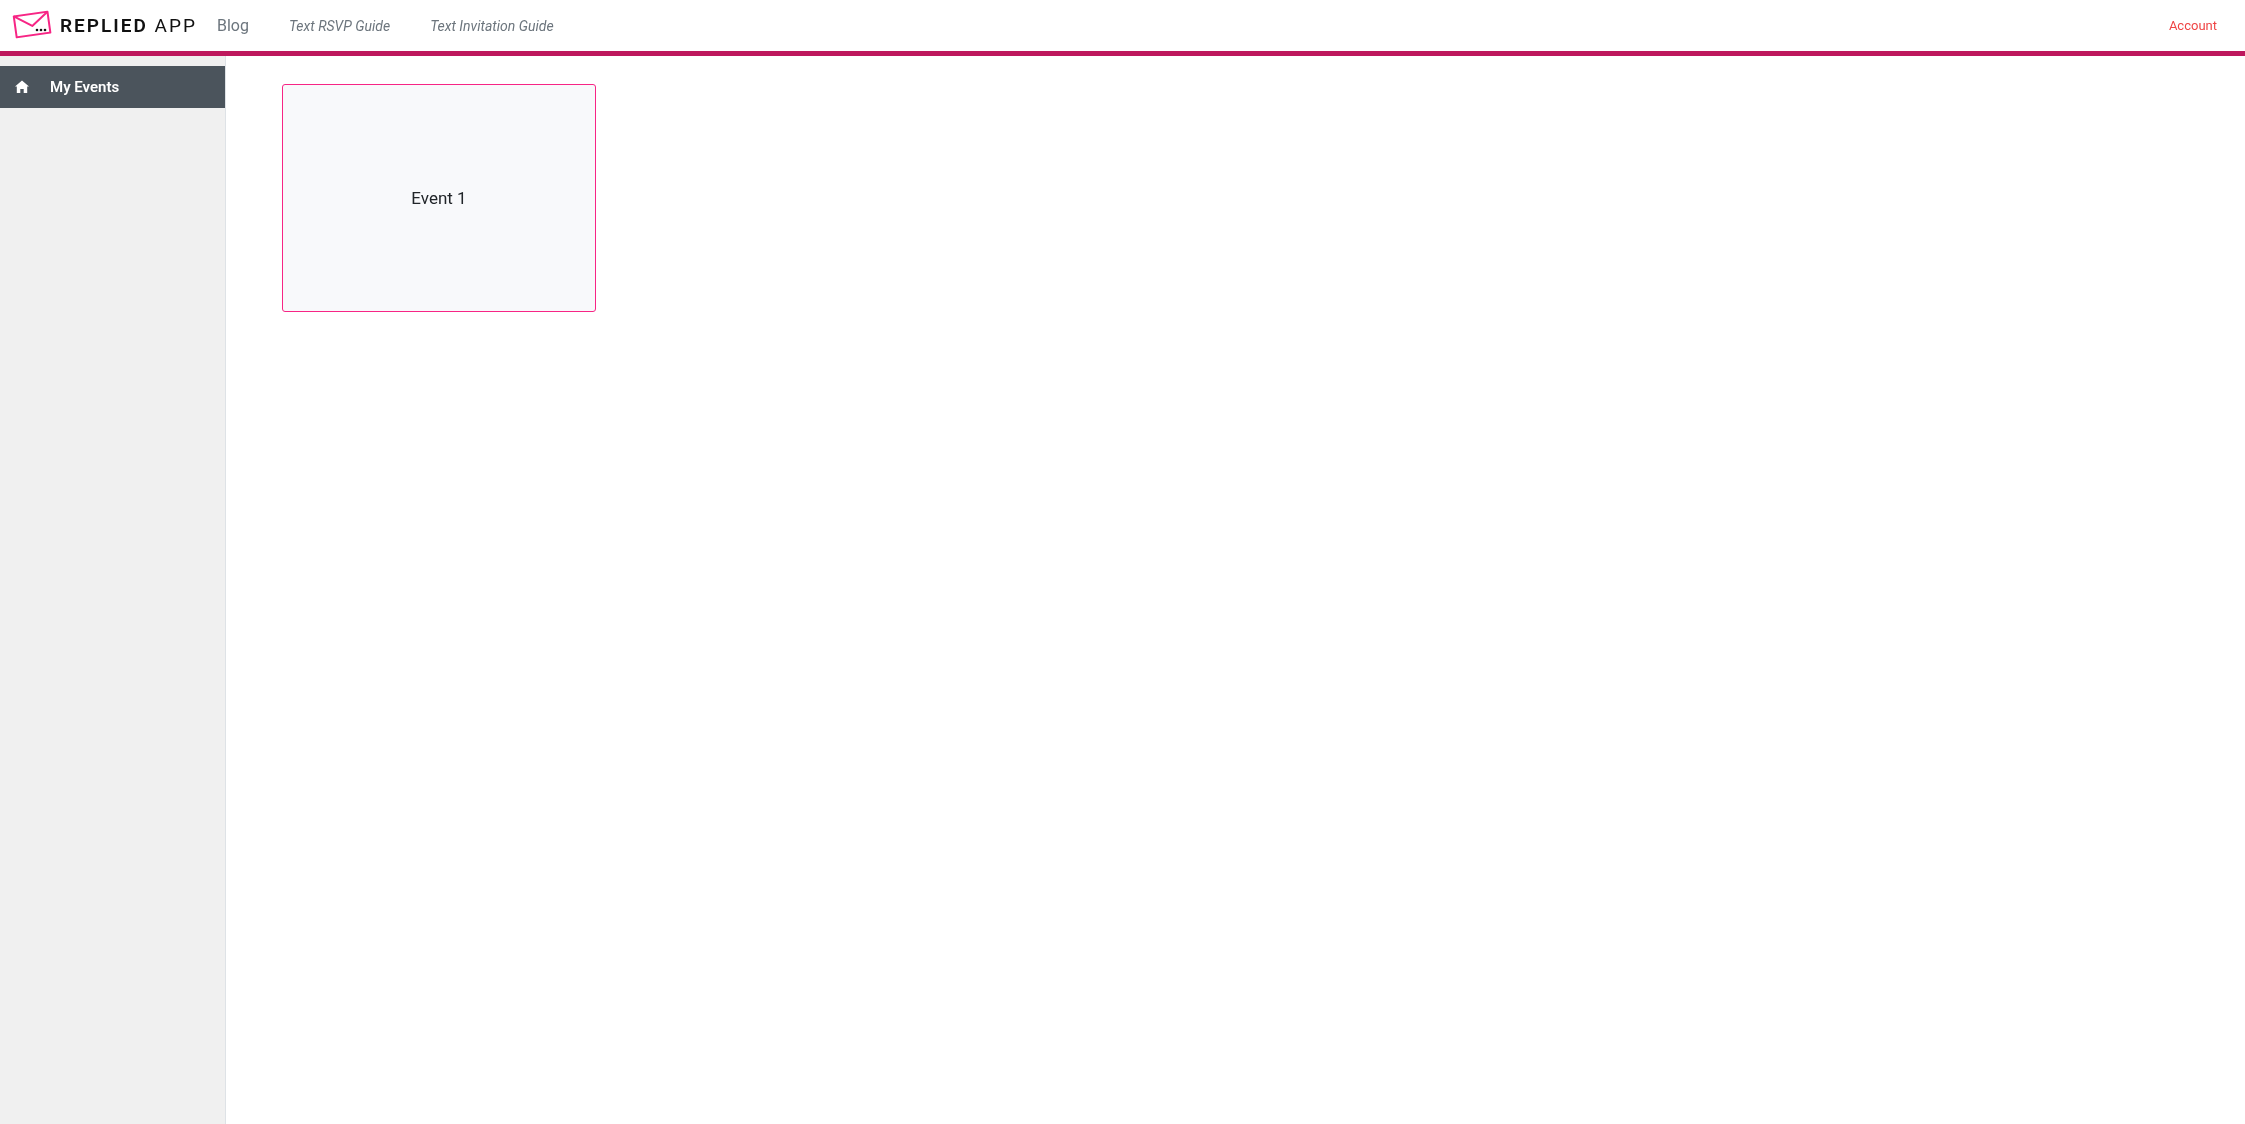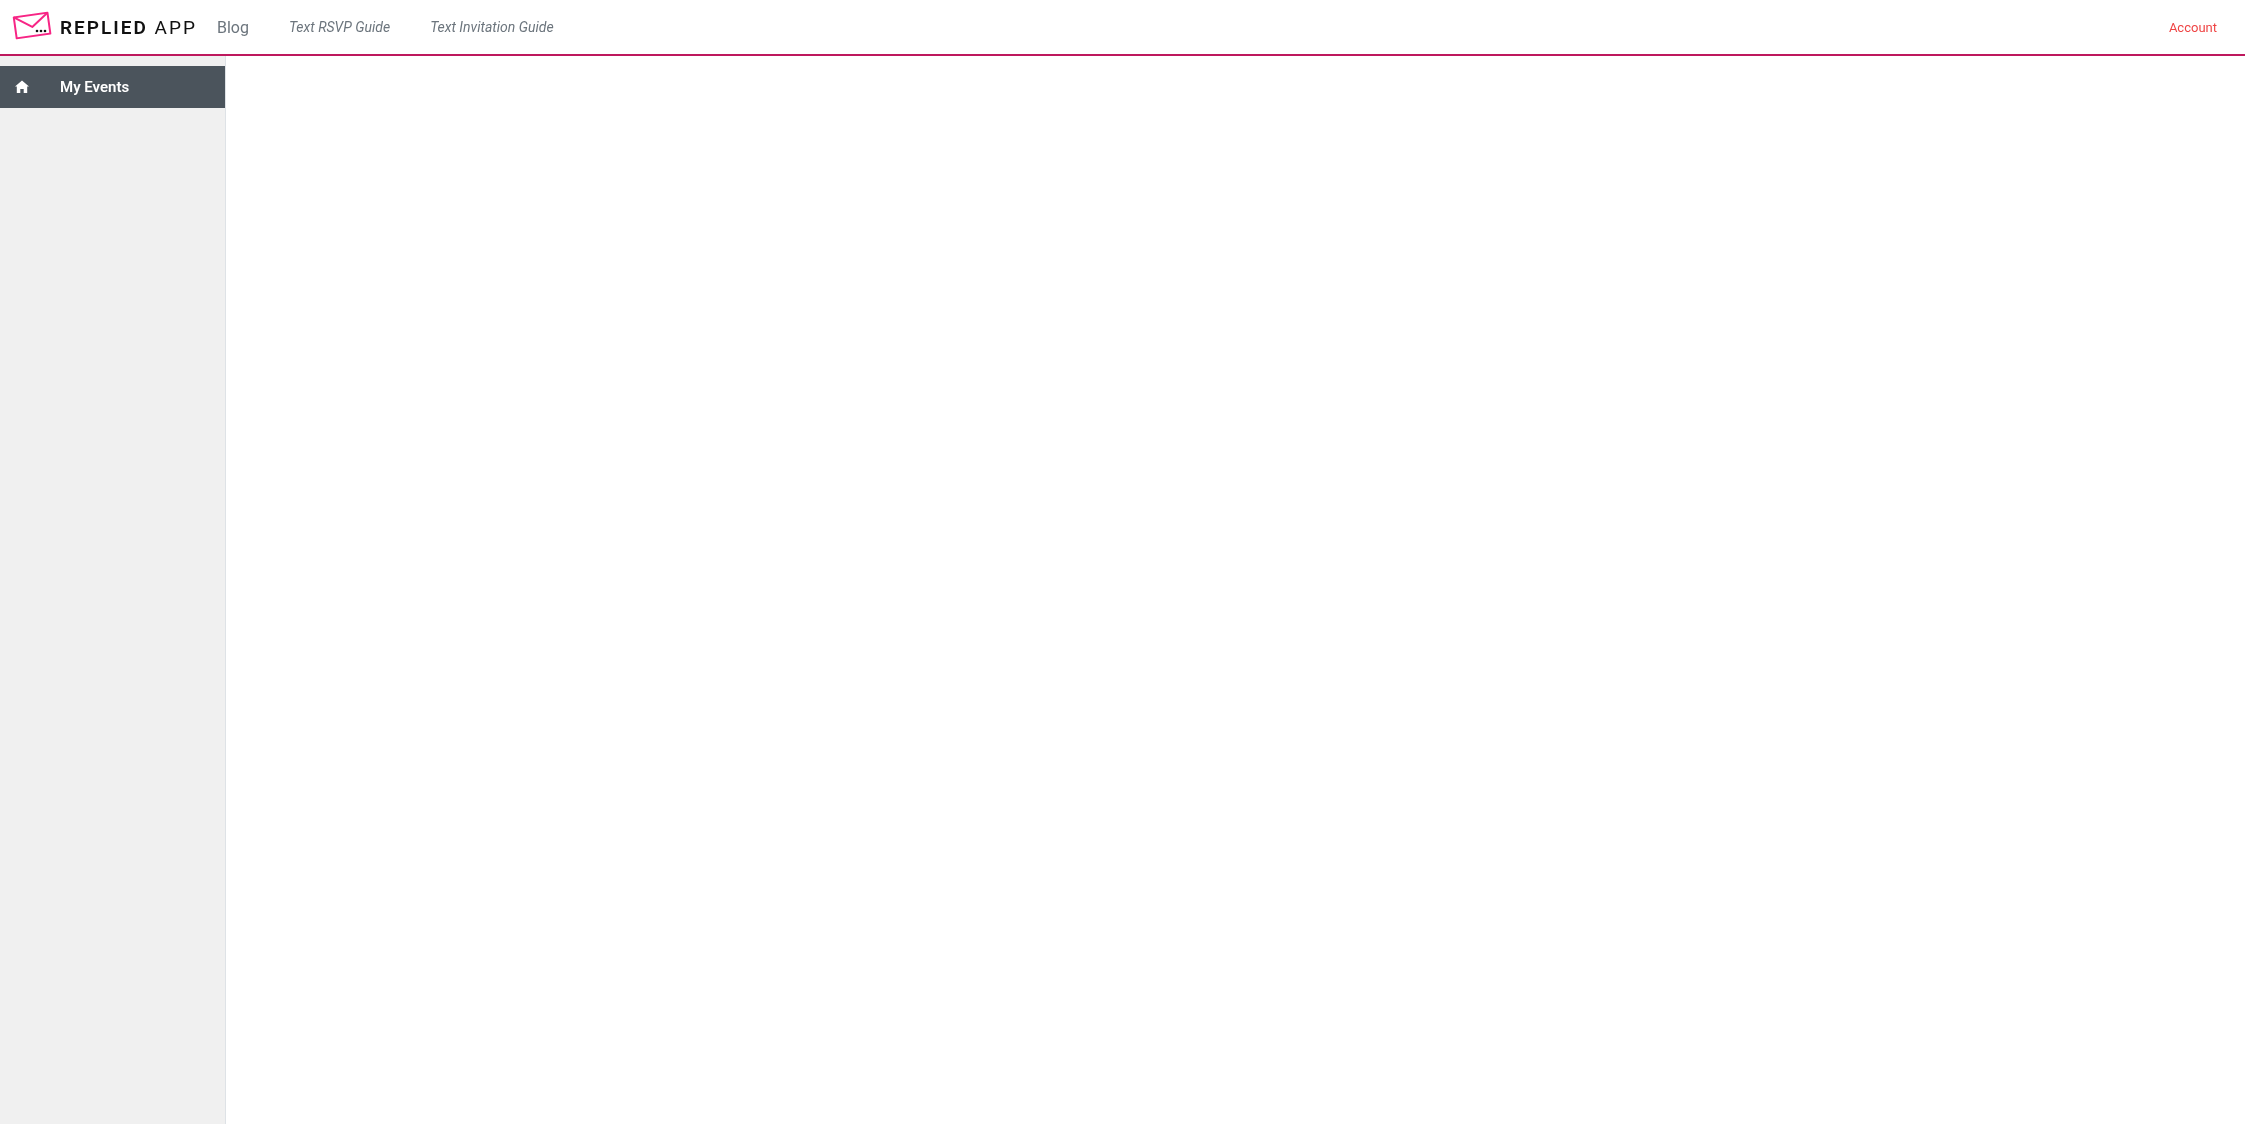--- a/index.html
+++ b/index.html
@@ -10,21 +10,21 @@
     body {
       font-family: -apple-system, BlinkMacSystemFont, "Segoe UI", Roboto, "Helvetica Neue", Arial, sans-serif;
       background: #ffffff;
       color: #212529;
     }
     .topnav {
       display: flex;
       align-items: center;
       height: 56px;
       padding: 0 12px;
-      border-bottom: 2px solid #be185d;
+      border-bottom: 5px solid #be185d;
       background: #ffffff;
     }
     .logo {
       display: flex;
       align-items: center;
       gap: 8px;
       margin-right: 20px;
       cursor: pointer;
     }
     .logo-text {
@@ -66,21 +66,21 @@
     }
     .sidebar {
       width: 226px;
       background: #f0f0f0;
       border-right: 1px solid #dee2e6;
       padding-top: 10px;
     }
     .sidebar-item {
       display: flex;
       align-items: center;
-      gap: 30px;
+      gap: 20px;
       padding: 12px 14px;
       background: #4b545c;
       color: #ffffff;
       font-size: 15px;
       font-weight: 600;
       cursor: pointer;
     }
     .sidebar-item .icon {
       display: inline-flex;
       width: 16px;
@@ -168,14 +168,19 @@
       <span class="icon">
         <svg width="16" height="16" viewBox="0 0 16 16" fill="#ffffff">
           <path d="M8 1.5 L1 7.5 L2.8 7.5 L2.8 14 L6.3 14 L6.3 10 L9.7 10 L9.7 14 L13.2 14 L13.2 7.5 L15 7.5 Z"></path>
         </svg>
       </span>
       <span>My Events</span>
     </div>
   </aside>
 
   <main class="main">
+    <div class="events-grid">
+      <div class="event-card">
+        <span class="event-card-title">Event 1</span>
+      </div>
+    </div>
   </main>
 </div>
 
 </body></html>

